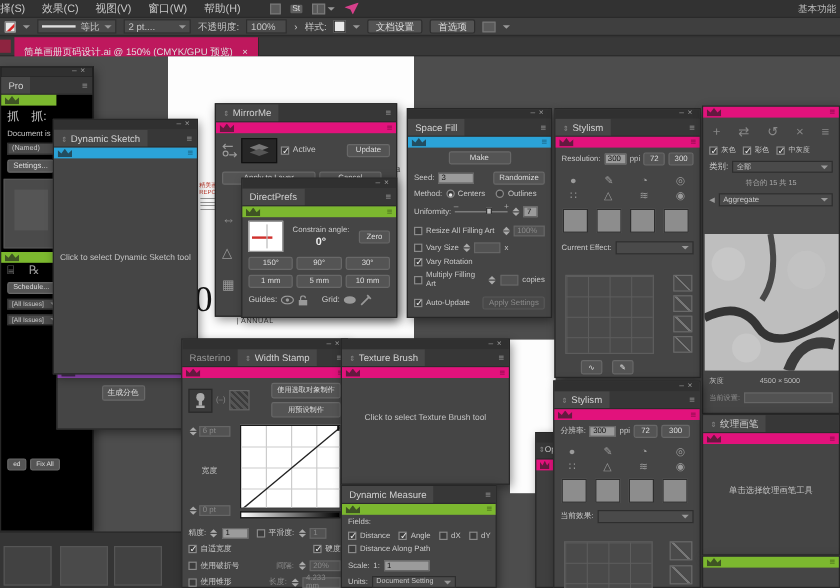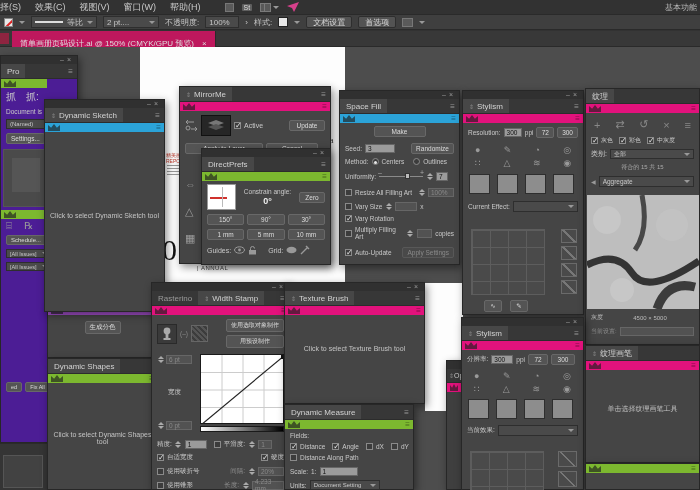--- a/index.html
+++ b/index.html
@@ -154,21 +154,21 @@
           <div>REPORT</div>
       </div>
       <div class="frag-lines"></div>
       <div class="frag-roma">roma</div>
       <div class="frag-01">01</div>
       <div class="frag-annual">| ANNUAL</div>
     </div>
     <div class="artboard2"></div>
   </div>
 
-  <div class="panel" style="left:0;top:55px;width:78px;height:388px;background:#4c1d95">
+  <div class="panel" style="left:0;top:55px;width:78px;height:388px;background:#000000">
     <div class="winstrip">
       <span class="winbtns"><span>–</span><span>×</span></span>
     </div>
     <div class="tabrow">
         <div class="tab">
           <span>Pro</span>
         </div>
       <span class="pmenu">≡</span>
       </div>
     <div class="brand green" style="width:46px">
@@ -229,32 +229,20 @@
   <div class="panel" style="left:47px;top:305px;width:111px;height:53px">
     <div class="brand purple">
         <span class="crown"></span>
         <span class="bmenu">≡</span>
       </div>
     <div class="row" style="justify-content:center;margin-top:4px">
         <span class="btn">生成分色</span>
       </div>
   </div>
 
-  <div class="panel" style="left:47px;top:358px;width:111px;height:132px">
-    <div class="tabrow">
-        <div class="tab">
-          <span>Dynamic Shapes</span>
-        </div>
-      </div>
-    <div class="brand green">
-        <span class="crown"></span>
-        <span class="bmenu">≡</span>
-      </div>
-    <div class="hint" style="top:72px">Click to select Dynamic Shapes tool</div>
-  </div>
 
   <div class="panel" style="left:44px;top:99px;width:121px;height:213px">
     <div class="winstrip">
         <span class="winbtns"><span>–</span><span>×</span></span>
       </div>
     <div class="tabrow">
         <div class="tab">
           <span class="collapse"></span>
           <span>Dynamic Sketch</span>
         </div>
@@ -496,25 +484,20 @@
       <span class="foldbox"></span>
         <span class="foldbox"></span>
     </div>
     <div class="row" style="position:absolute;left:16px;top:207px;gap:8px">
       <span class="btn" style="width:18px">∿</span>
       <span class="btn" style="width:18px">✎</span>
     </div>
   </div>
 
   <div class="panel" style="left:585px;top:88px;width:115px;height:257px">
-    <div class="tabrow">
-        <div class="tab">
-          <span>纹理</span>
-        </div>
-      </div>
     <div class="brand pink">
         <span class="crown"></span>
         <span class="bmenu">≡</span>
       </div>
     <div class="row" style="justify-content:space-between;padding:5px 8px 3px;font-size:11px;color:#888">
       <span>+</span>
       <span>⇄</span>
       <span>↺</span>
       <span>×</span>
       <span>≡</span>

